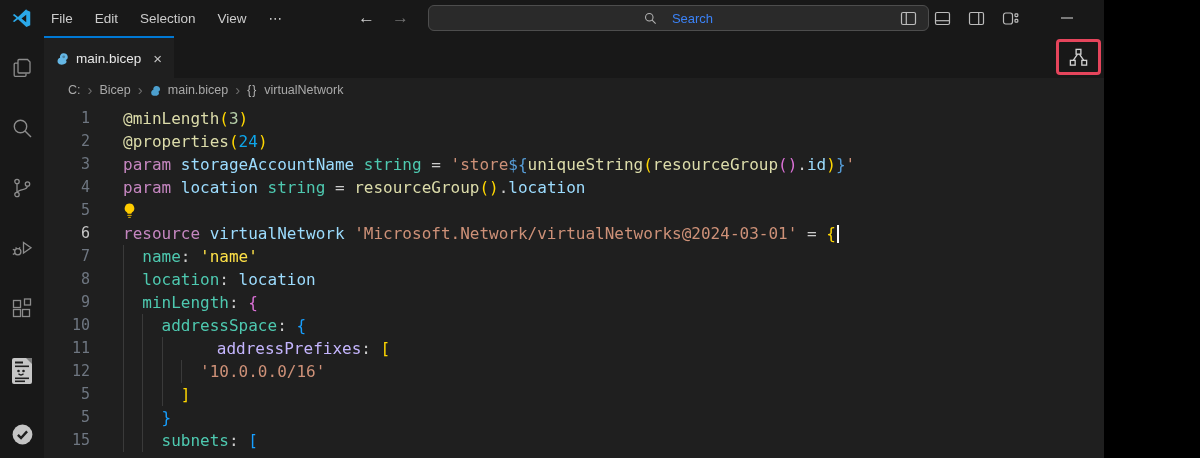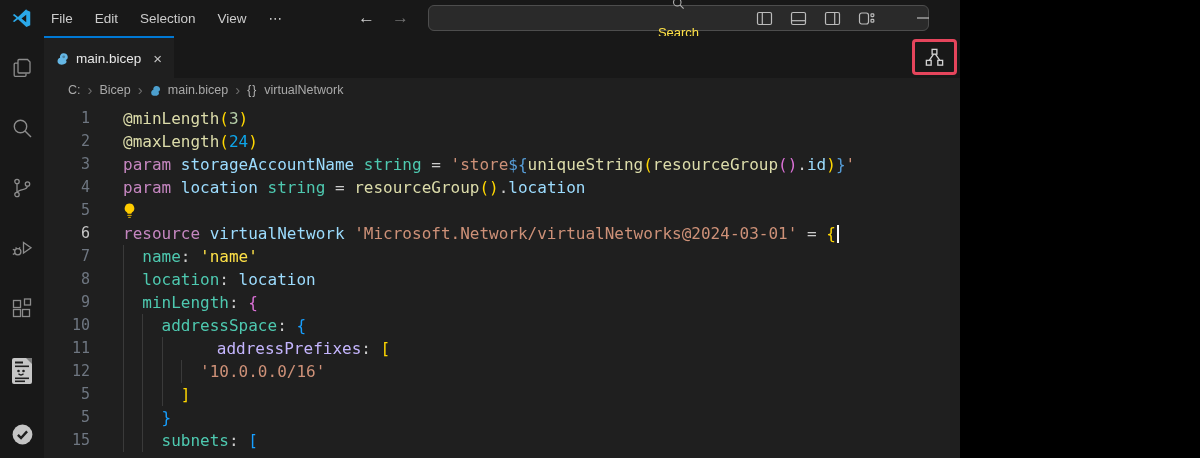--- a/index.html
+++ b/index.html
@@ -1,30 +1,30 @@
 <!DOCTYPE html>
 <html><head>
 <meta charset="utf-8">
 <style>
   * { margin:0; padding:0; box-sizing:border-box; }
   body { background:#000; }
-  .window { position:relative; width:960px; height:458px; background:#1f1f1f;
+  .window { position:relative; width:1104px; height:458px; background:#1f1f1f;
             overflow:hidden; font-family:"Liberation Sans", sans-serif; color:#cccccc; }
 
   
   .titlebar { position:relative; height:36px; background:#181818; display:flex; align-items:center; }
   .logo { margin:0 8px 0 11px; display:flex; }
   .menu { padding:0 11px; font-size:13.5px; color:#cccccc; height:100%; display:flex; align-items:center; cursor:default; }
   .nav { position:absolute; left:358px; top:0; height:36px; display:flex; align-items:center; gap:17px; font-size:17px; }
   .nav .back { color:#cfcfcf; }
   .nav .fwd  { color:#707070; }
   .searchbox { position:absolute; left:428px; top:5px; width:501px; height:26px;
                background:#2a2a2a; border:1px solid #4d4d4d; border-radius:6px;
                display:flex; align-items:center; justify-content:center; gap:15px;
-               color:#fde047; font-size:13px;flex-direction:column; }
+               color:#3b82f6; font-size:13px; }
   .tb-right { position:absolute; right:0; top:0; height:36px; display:flex; align-items:center;
               gap:17px; padding-right:30px; }
   .tb-right .spacer { width:7px; }
   .tb-icon { display:flex; }
 
   
   .body { display:flex; height:422px; }
   .activitybar { width:44px; background:#181818; display:flex; flex-direction:column;
                  align-items:center; padding-top:20px; gap:36px; flex:none; }
   .ab-icon { display:flex; }
@@ -222,21 +222,21 @@
           </svg>
         </span>
         <span>main.bicep</span>
         <span class="crumb-sep">›</span>
         <span class="symbol-braces">{}</span>
         <span>virtualNetwork</span>
       </div>
 
       <div class="editor" id="code-lines">
           <div class="line"><span class="ln">1</span><span class="lcontent"><span style="color: rgb(220, 220, 170);">@minLength</span><span style="color: rgb(255, 215, 0);">(</span><span style="color: rgb(181, 206, 168);">3</span><span style="color: rgb(255, 215, 0);">)</span></span></div>
-          <div class="line"><span class="ln">2</span><span class="lcontent"><span style="color: rgb(220, 220, 170);">@maxLength</span><span style="color: rgb(255, 215, 0);">(</span><span style="color: #0ea5e9;">24</span><span style="color: rgb(255, 215, 0);">)</span></span></div>
+          <div class="line"><span class="ln">2</span><span class="lcontent"><span style="color: rgb(220, 220, 170);">@properties</span><span style="color: rgb(255, 215, 0);">(</span><span style="color: #0ea5e9;">24</span><span style="color: rgb(255, 215, 0);">)</span></span></div>
           <div class="line"><span class="ln">3</span><span class="lcontent"><span style="color: rgb(197, 134, 192);">param </span><span style="color: rgb(156, 220, 254);">storageAccountName </span><span style="color: rgb(78, 201, 176);">string </span><span style="color: rgb(204, 204, 204);">= </span><span style="color: rgb(206, 145, 120);">'store</span><span style="color: rgb(86, 156, 214);">${</span><span style="color: rgb(220, 220, 170);">uniqueString</span><span style="color: rgb(255, 215, 0);">(</span><span style="color: rgb(220, 220, 170);">resourceGroup</span><span style="color: rgb(218, 112, 214);">()</span><span style="color: rgb(204, 204, 204);">.</span><span style="color: rgb(156, 220, 254);">id</span><span style="color: rgb(255, 215, 0);">)</span><span style="color: rgb(86, 156, 214);">}</span><span style="color: rgb(206, 145, 120);">'</span></span></div>
           <div class="line"><span class="ln">4</span><span class="lcontent"><span style="color: rgb(197, 134, 192);">param </span><span style="color: rgb(156, 220, 254);">location </span><span style="color: rgb(78, 201, 176);">string </span><span style="color: rgb(204, 204, 204);">= </span><span style="color: rgb(220, 220, 170);">resourceGroup</span><span style="color: rgb(255, 215, 0);">()</span><span style="color: rgb(204, 204, 204);">.</span><span style="color: rgb(156, 220, 254);">location</span></span></div>
           <div class="line"><span class="ln">5</span><span class="lcontent"><span class="bulb">
   <svg width="13" height="17" viewBox="0 0 14 17">
     <path fill="#FFCC00" d="M7 1a5.2 5.2 0 0 1 2.9 9.5c-.5.4-.9 1-.9 1.5H5c0-.5-.4-1.1-.9-1.5A5.2 5.2 0 0 1 7 1z"></path>
     <rect x="4.6" y="13" width="4.8" height="1.5" rx=".7" fill="#c79c00"></rect>
     <rect x="5.5" y="15.3" width="3" height="1.3" rx=".6" fill="#c79c00"></rect>
   </svg>
 </span></span></div>
           <div class="line"><span class="ln active">6</span><span class="lcontent"><span style="color: rgb(197, 134, 192);">resource </span><span style="color: rgb(156, 220, 254);">virtualNetwork </span><span style="color: rgb(206, 145, 120);">'Microsoft.Network/virtualNetworks@2024-03-01' </span><span style="color: rgb(204, 204, 204);">= </span><span style="color: rgb(255, 215, 0);">{</span><span class="cursor"></span></span></div>

